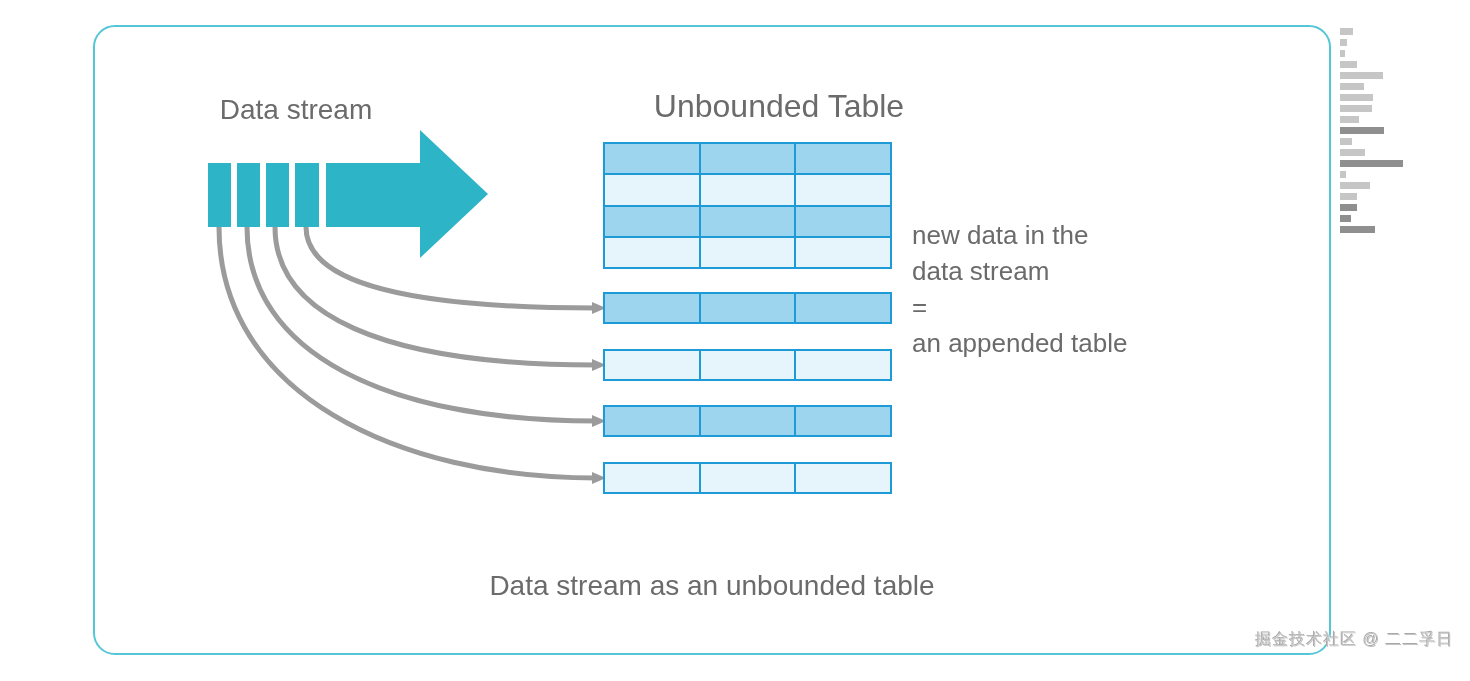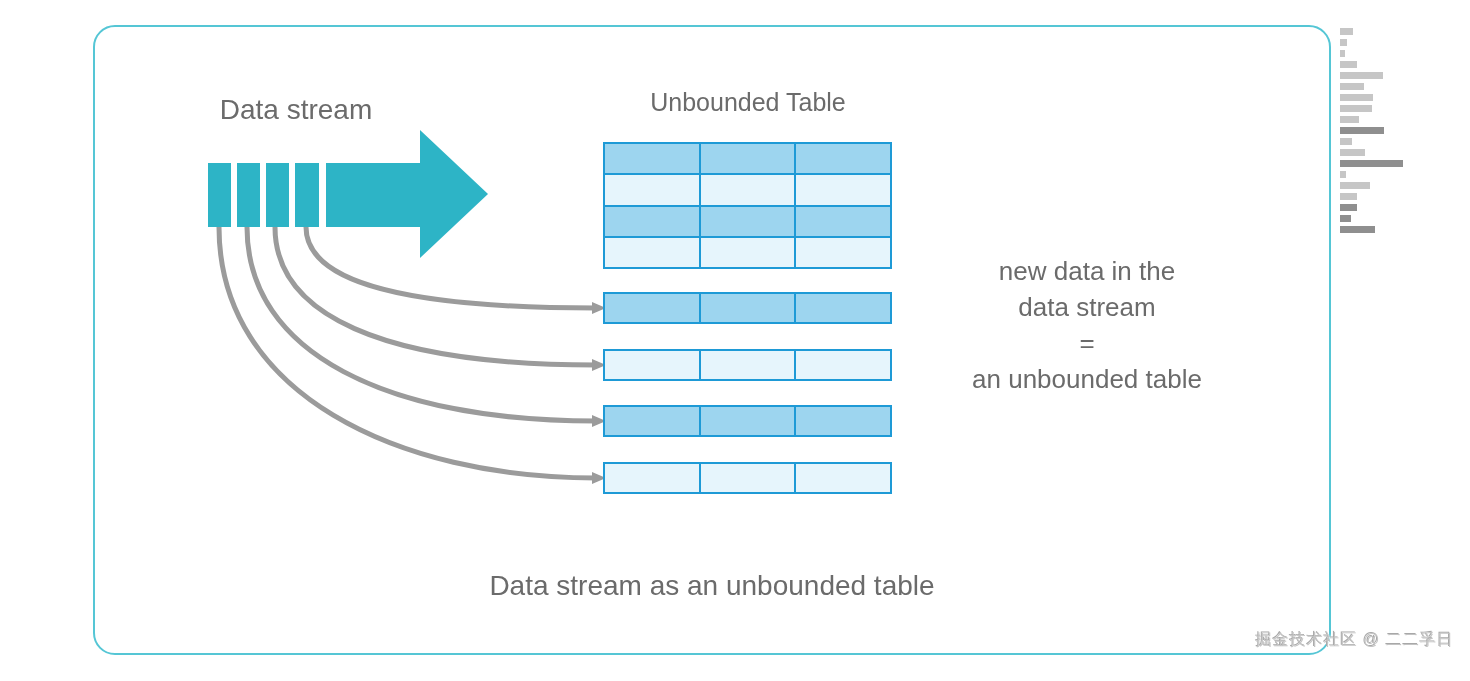--- a/index.html
+++ b/index.html
@@ -23,31 +23,30 @@
     border-radius: 22px;
     background: transparent;
   }
 
   .label {
     position: absolute;
     color: var(--gray-text, #6b6b6b);
     text-align: center;
   }
   .data-stream-label   { left: 181px; top: 94px;  width: 230px; font-size: 28px; }
-  .unbounded-title     { left: 583px; top: 88px;  width: 330px; font-size: 25px; }
+  .unbounded-title     { left: 614px; top: 88px;  width: 330px; font-size: 32px; }
   .caption             { left: 93px;  top: 550px; width: 1238px; font-size: 28px; margin-top: 20px; }
 
   .annotation {
     position: absolute;
     left: 912px; top: 217px; width: 350px;
     color: var(--gray-text, #6b6b6b);
     font-size: 26px;
     line-height: 36px;
-    text-align: center;
-    margin-top: 36px;
+    text-align: left;
   }
   .annotation span { display: block; }
 
   .stream-svg  { position: absolute; left: 208px; top: 130px; }
   .curves-svg  { position: absolute; left: 200px; top: 222px; }
 
   .stream-svg .teal { fill: var(--teal, #2db4c6); }
   .curves-svg path.curve {
     fill: none;
     stroke: var(--arrow-gray, #9b9b9b);
@@ -169,21 +168,21 @@
   <div class="detached-row detached-row-3">
       <div class="t-cell light"></div>
       <div class="t-cell light"></div>
       <div class="t-cell light"></div>
     </div>
 
   <div class="annotation">
     <span>new data in the</span>
     <span>data stream</span>
     <span>=</span>
-    <span>an unbounded table</span>
+    <span>an appended table</span>
   </div>
 
   <div class="label caption">Data stream as an unbounded table</div>
 
   <div class="minimap">
       <div class="mini-bar l" style="width: 13px;"></div>
       <div class="mini-bar l" style="width: 7px;"></div>
       <div class="mini-bar l" style="width: 5px;"></div>
       <div class="mini-bar l" style="width: 17px;"></div>
       <div class="mini-bar l" style="width: 43px;"></div>

